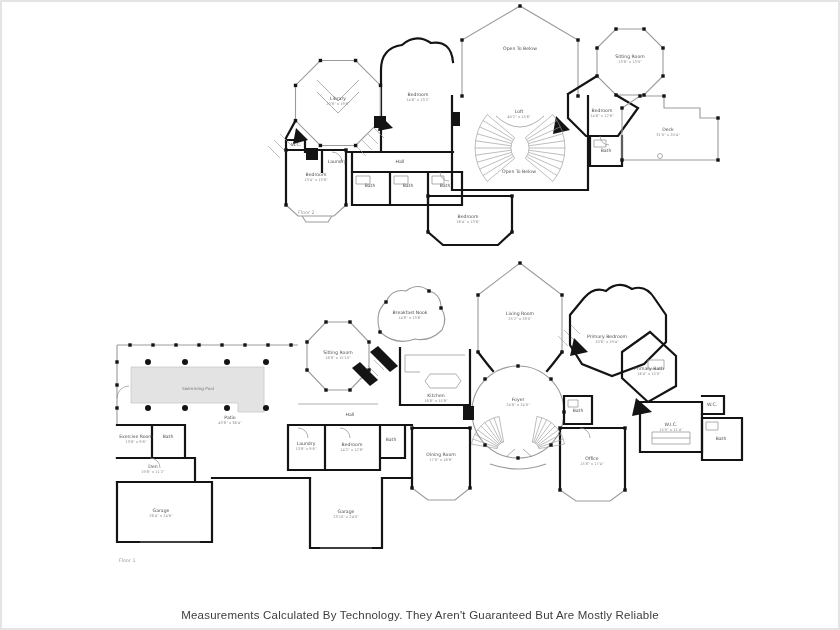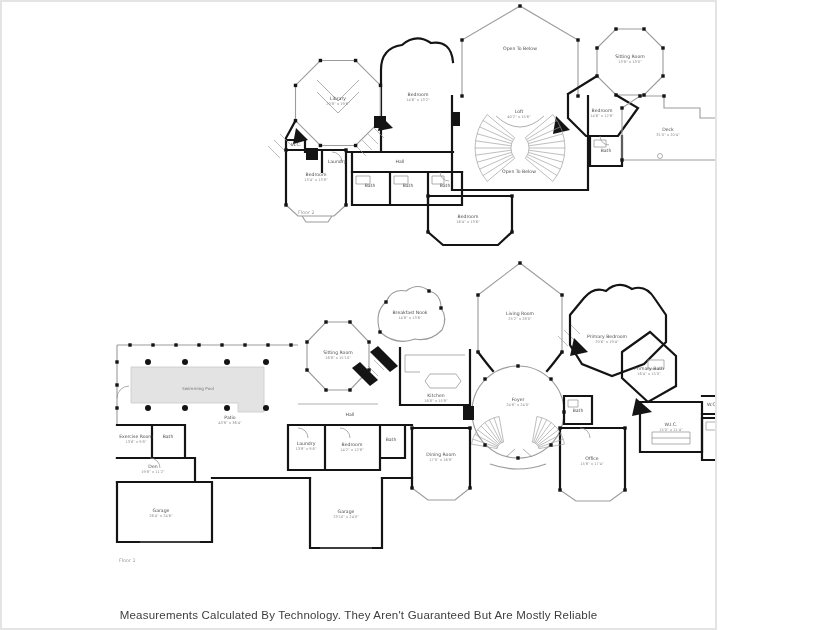--- a/index.html
+++ b/index.html
@@ -1,16 +1,16 @@
 <!DOCTYPE html>
 <html><head>
 <meta charset="utf-8">
 <style>
   html,body{margin:0;padding:0;background:#fff;}
-  #stage{position:relative;width:717px;height:630px;background:#ffffff;overflow:hidden;
+  #stage{position:relative;width:840px;height:630px;background:#ffffff;overflow:hidden;
          font-family:"Liberation Sans",sans-serif;}
   #frame{position:absolute;inset:0;border:2px solid #e4e4e4;pointer-events:none;}
   svg{position:absolute;left:0;top:0;}
   .wall{stroke:#141414;stroke-width:2.2;fill:none;stroke-linecap:square;}
   .win{stroke:#9b9b9b;stroke-width:1.1;fill:none;}
   .thin{stroke:#8c8c8c;stroke-width:.7;fill:none;}
   .stair{stroke:#9b9b9b;stroke-width:.65;fill:none;}
   .blk{fill:#141414;stroke:none;}
   .pool{fill:#e3e3e3;stroke:#c9c9c9;stroke-width:.8;}
   text.room{font-size:4.6px;fill:#4e4e4e;text-anchor:middle;font-family:"DejaVu Sans",sans-serif;}

